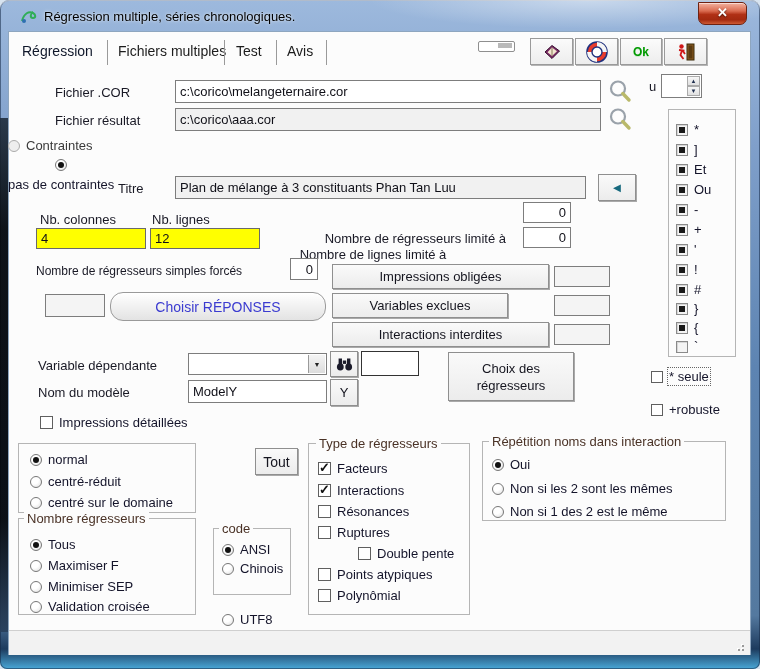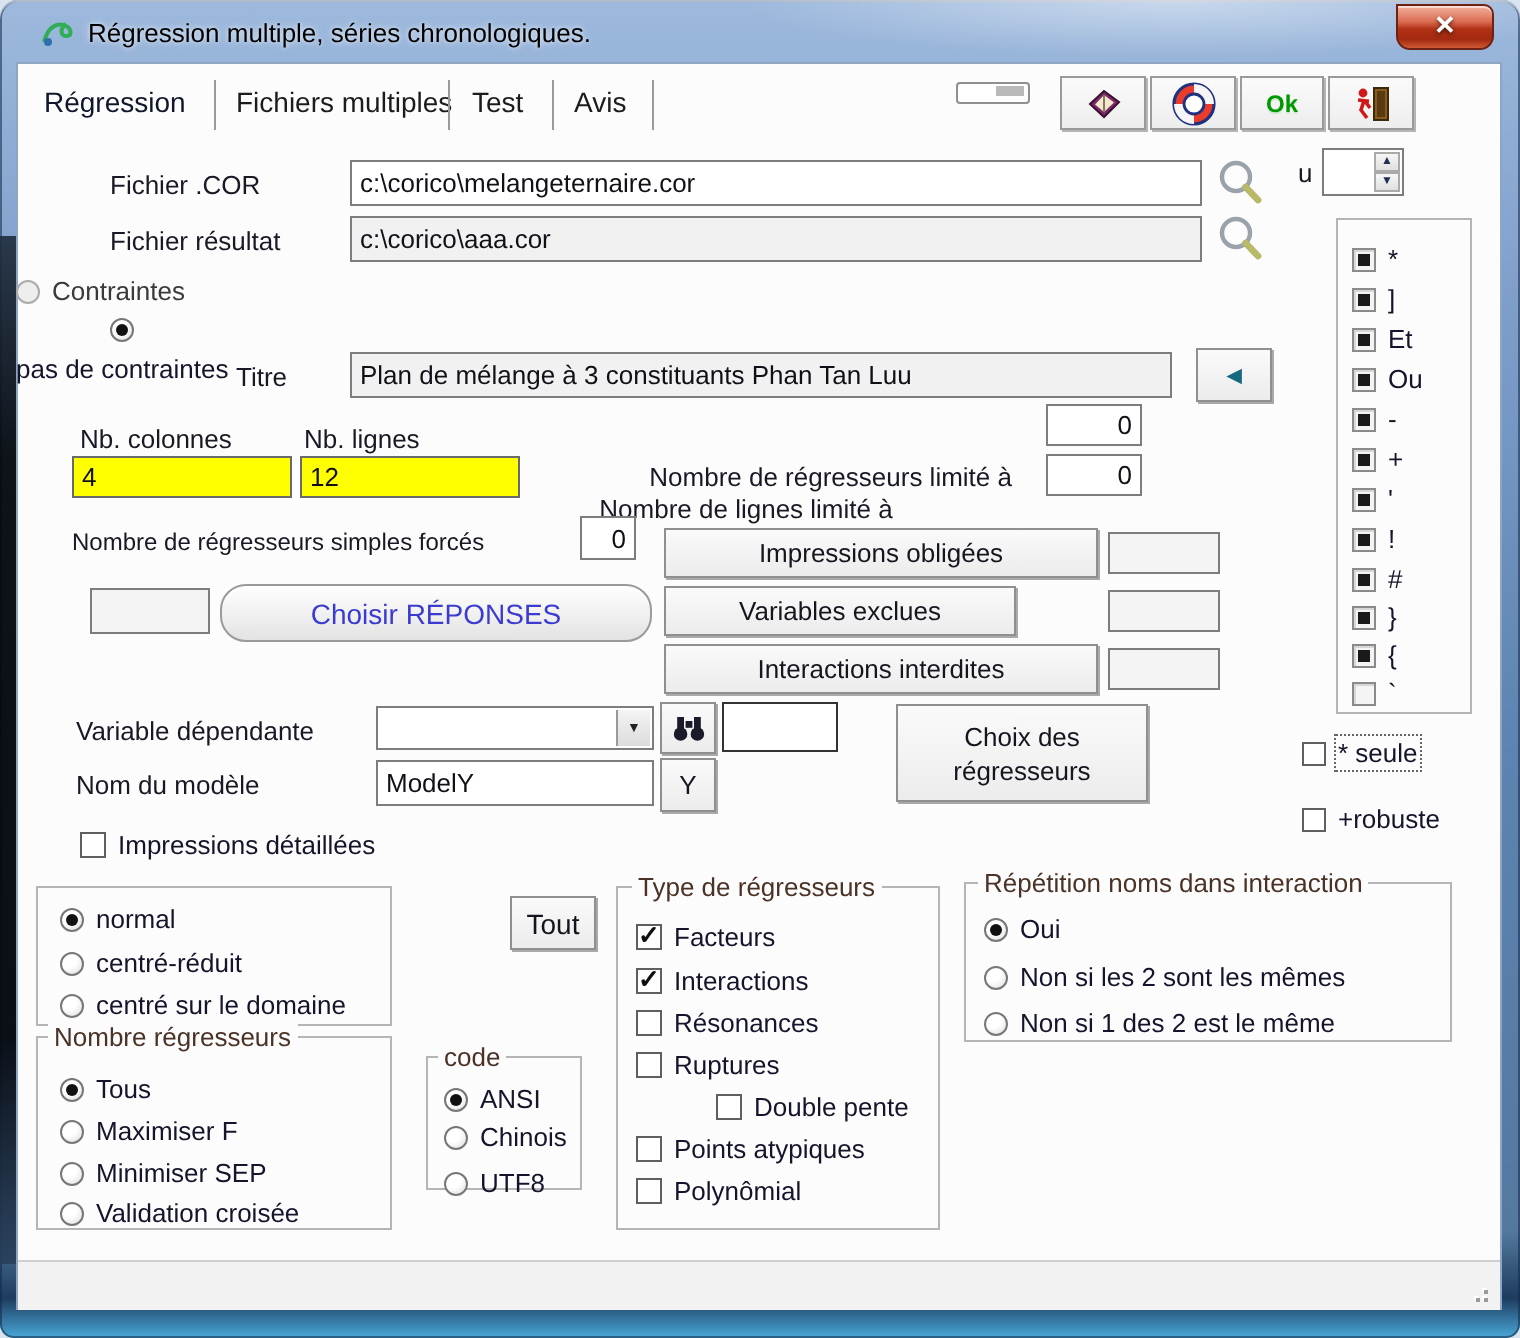--- a/index.html
+++ b/index.html
@@ -369,21 +369,21 @@
 <div class="grp" style="left:213px;top:528px;width:78px;height:67px;"></div>
 <div class="grp-title" style="left:219px;top:521px;">code</div>
 <div class="row" style="left:222px;top:542px;">
   <span class="rad sel"></span>
   <span class="rlbl">ANSI</span>
 </div>
 <div class="row" style="left:222px;top:561px;">
   <span class="rad"></span>
   <span class="rlbl">Chinois</span>
 </div>
-<div class="row" style="left:222px;top:584px;">
+<div class="row" style="left:222px;top:612px;">
   <span class="rad"></span>
   <span class="rlbl">UTF8</span>
 </div>
 
 <div class="statusbar">
   <div class="grip">
     <i style="right:0;bottom:0;position:absolute;"></i>
     <i style="right:4px;bottom:0;position:absolute;"></i>
     <i style="right:0;bottom:4px;position:absolute;"></i>
   </div>

